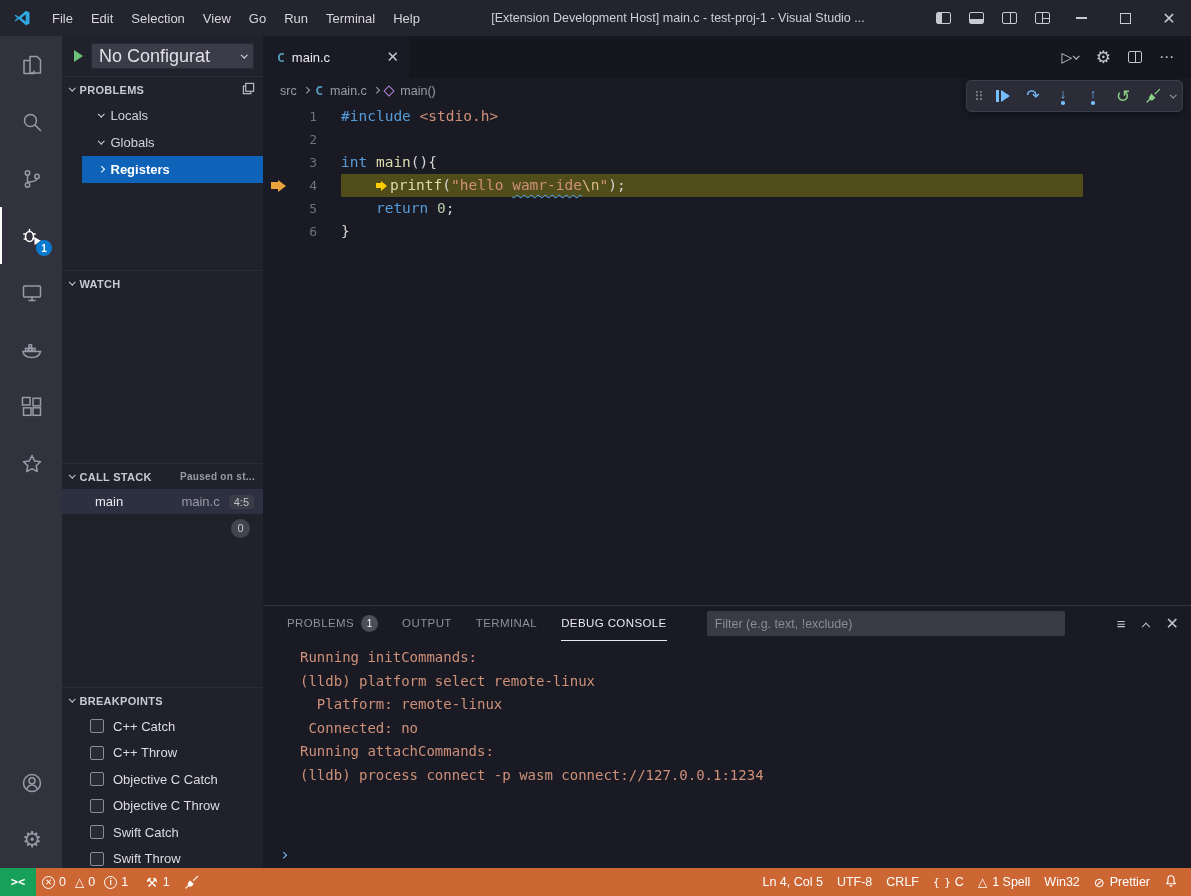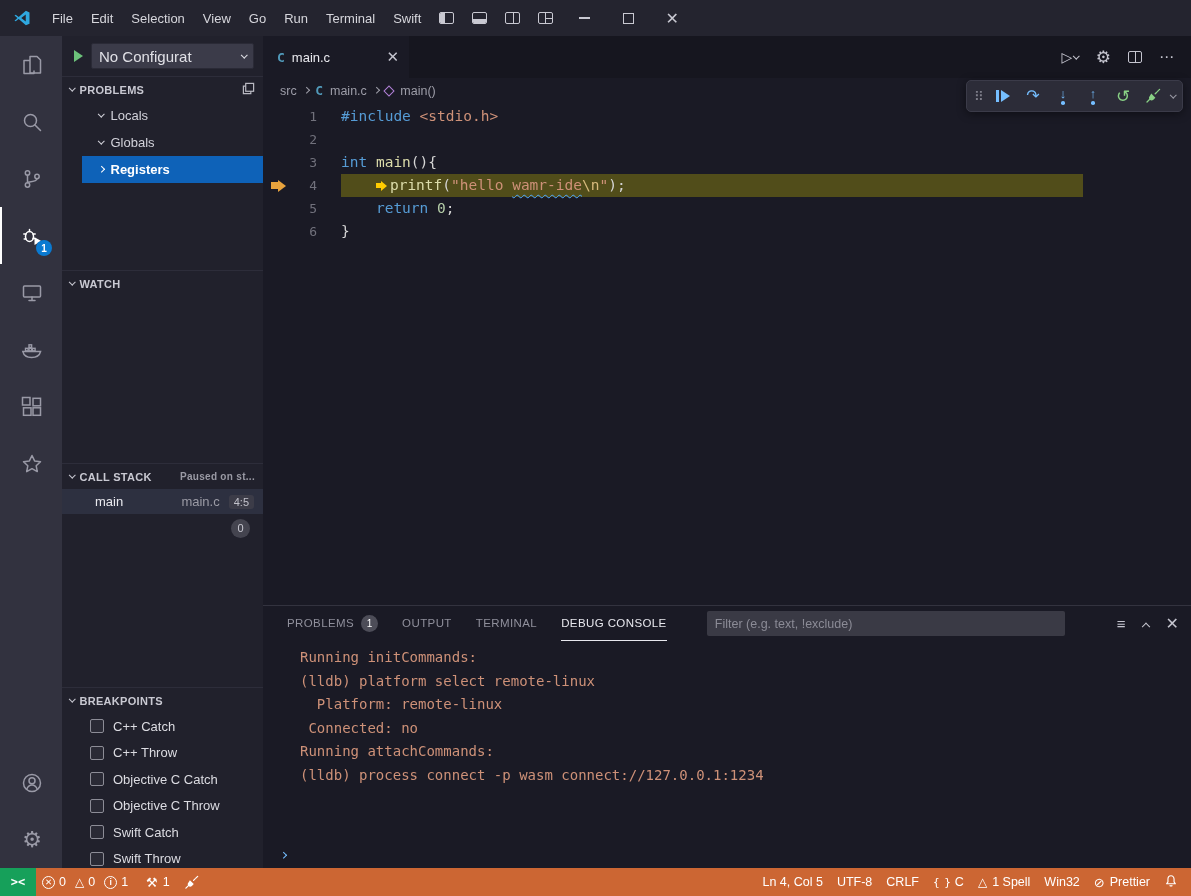--- a/index.html
+++ b/index.html
@@ -36,21 +36,21 @@
   .act-spacer{flex:1;}
   .act-badge{position:absolute;right:10px;bottom:8px;min-width:16px;height:16px;border-radius:8px;background:#0a7ad1;color:#fff;
     font-size:10px;display:flex;align-items:center;justify-content:center;padding:0 3px;font-weight:bold;}
   .gear-glyph{font-size:22px;line-height:1;}
 
   
   .sidebar{width:201px;background:#21212c;display:flex;flex-direction:column;font-size:13px;color:#d2d2da;flex:0 0 auto;}
   .run-bar{height:40px;display:flex;align-items:center;padding:0 9px 0 12px;flex:0 0 auto;}
   .play-outline{width:0;height:0;border-top:6px solid transparent;border-bottom:6px solid transparent;border-left:9px solid #6cc27a;margin-right:8px;}
   .config-select{flex:1;height:26px;background:#3b3b49;border:1px solid #2a2a36;border-radius:2px;display:flex;align-items:center;
-    padding:0 7px;font-size:15px;color:#e0e0e6;white-space:nowrap;overflow:hidden;}
+    padding:0 7px;font-size:18px;color:#e0e0e6;white-space:nowrap;overflow:hidden;}
   .config-select .cv{margin-left:auto;flex:0 0 auto;}
   .section{border-top:1px solid #2d2d3a;display:flex;flex-direction:column;overflow:hidden;}
   .sec-variables{height:194px;}
   .sec-watch{height:193px;}
   .sec-callstack{height:224px;}
   .sec-breakpoints{flex:1;}
   .section-header{height:25px;display:flex;align-items:center;gap:5px;font-weight:bold;font-size:11px;letter-spacing:.3px;
     color:#c9c9d2;padding:0 8px;flex:0 0 auto;}
   .section-status{margin-left:auto;font-weight:bold;font-size:10px;color:#9a9aa4;white-space:nowrap;}
   .hdr-ico{margin-left:auto;color:#b9b9c2;}
@@ -159,22 +159,23 @@
       <path fill="#2fa8e0" d="M17.2 2.2 7.6 10.7 3.6 7.7 2 8.5 5.9 12 2 15.5l1.6.8 4-3 9.6 8.5 4.8-2.3V4.5zM17 7.4v9.2L11 12z"></path>
     </svg>
     <div class="menu-bar" id="menu-bar">
         <div class="menu-item">File</div>
         <div class="menu-item">Edit</div>
         <div class="menu-item">Selection</div>
         <div class="menu-item">View</div>
         <div class="menu-item">Go</div>
         <div class="menu-item">Run</div>
         <div class="menu-item">Terminal</div>
-        <div class="menu-item">Swift</div>
-      </div>
+        <div class="menu-item">Help</div>
+      </div>
+    <div class="window-title">[Extension Development Host] main.c - test-proj-1 - Visual Studio ...</div>
     <div class="win-controls">
       <div class="win-btn">
           <span class="lay left"></span>
         </div>
       <div class="win-btn">
           <span class="lay bottom"></span>
         </div>
       <div class="win-btn">
           <span class="lay right"></span>
         </div>

